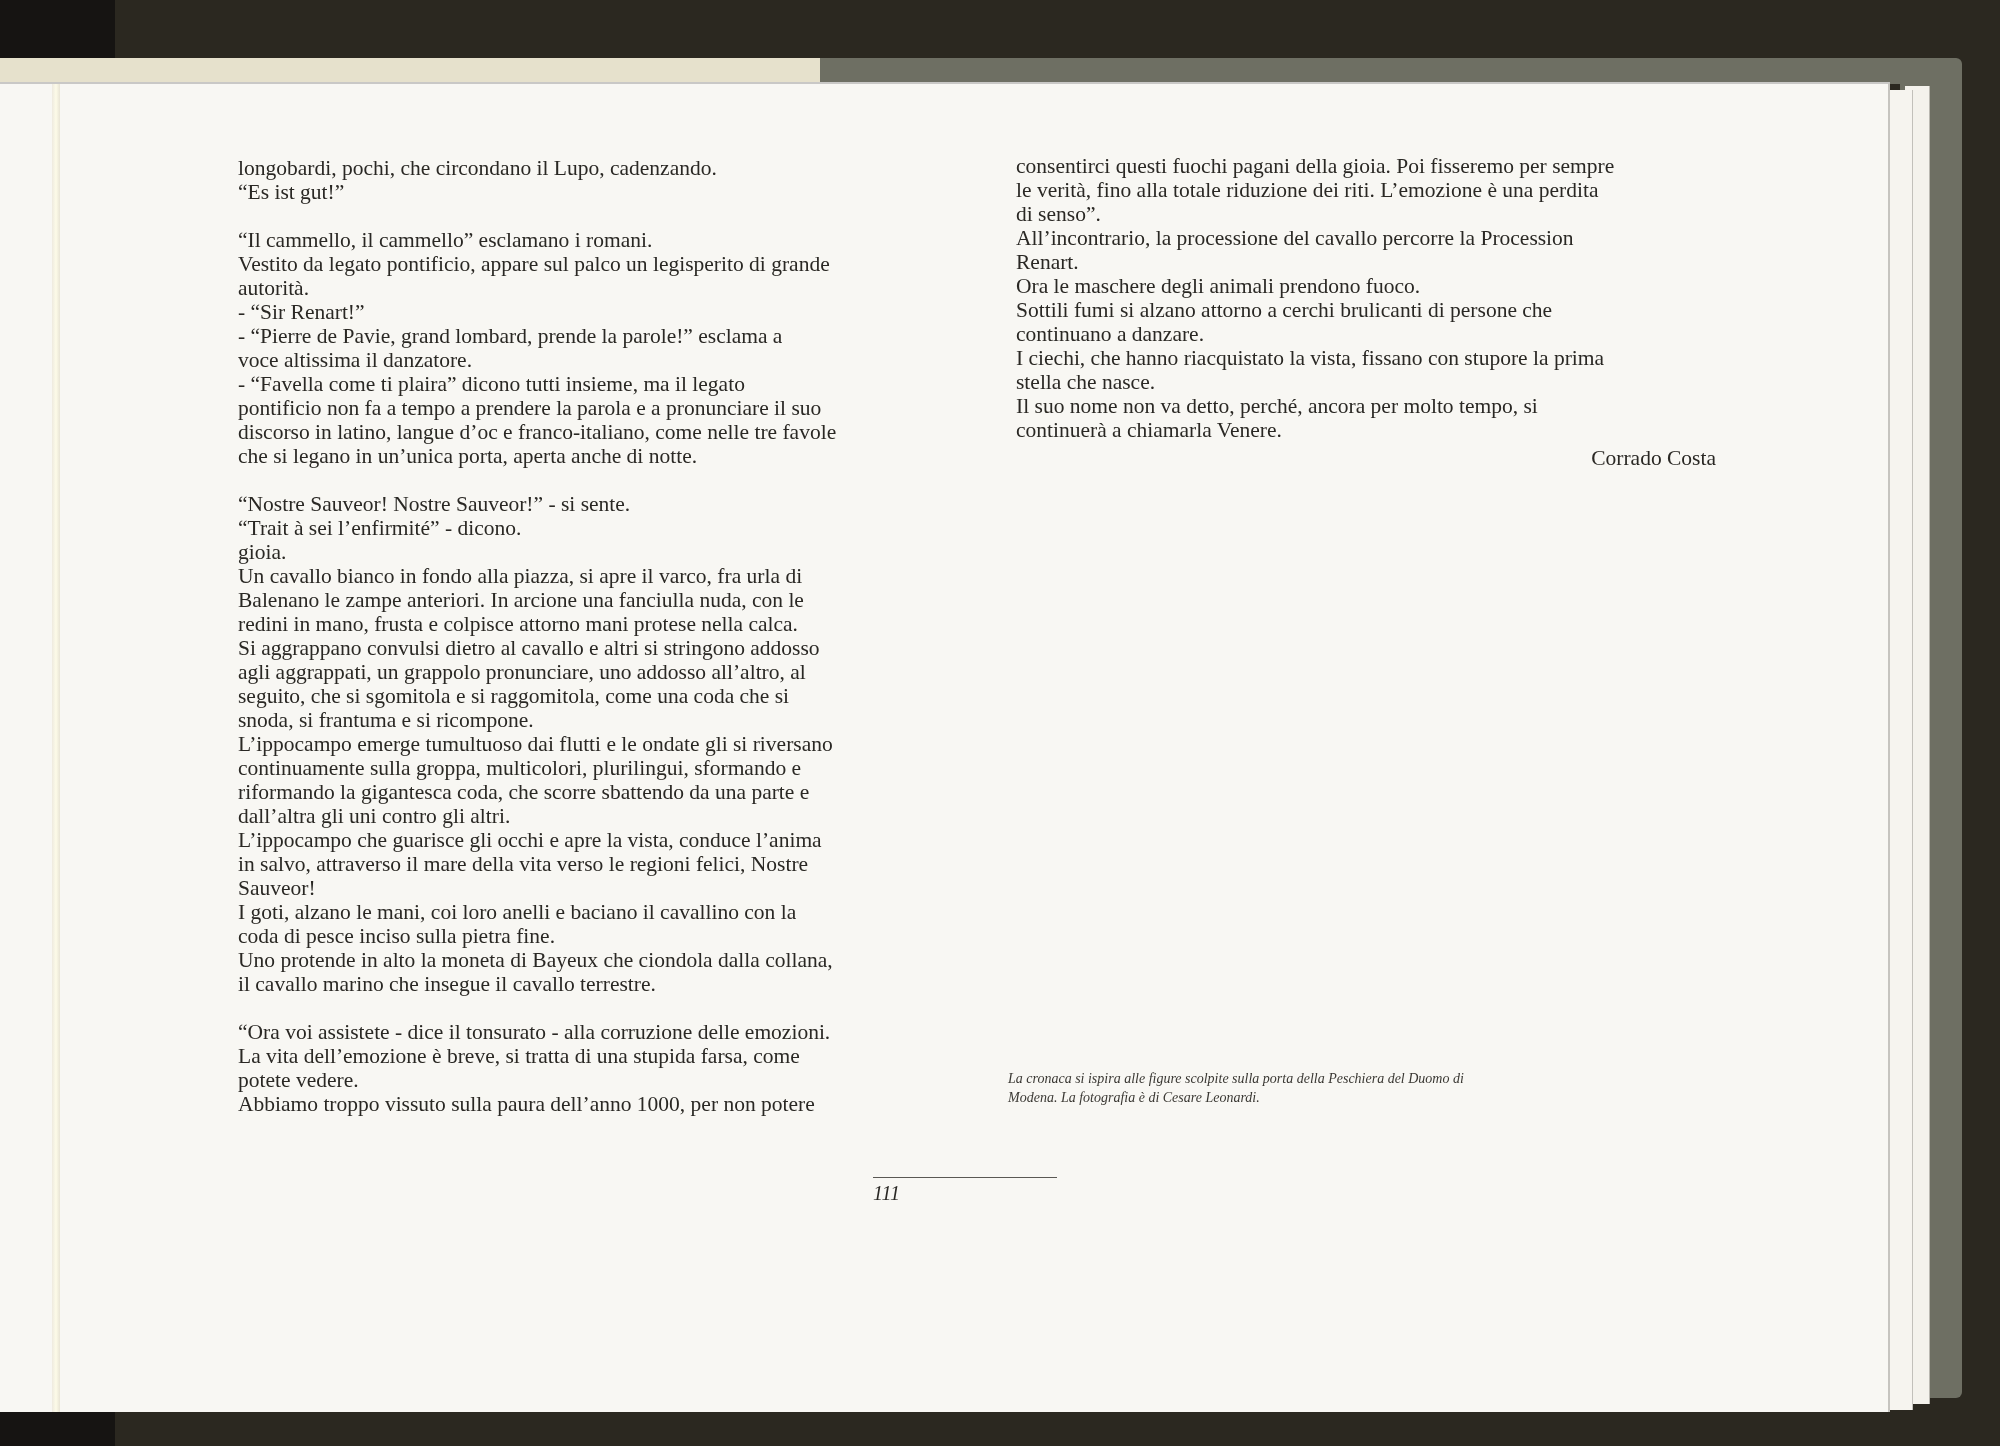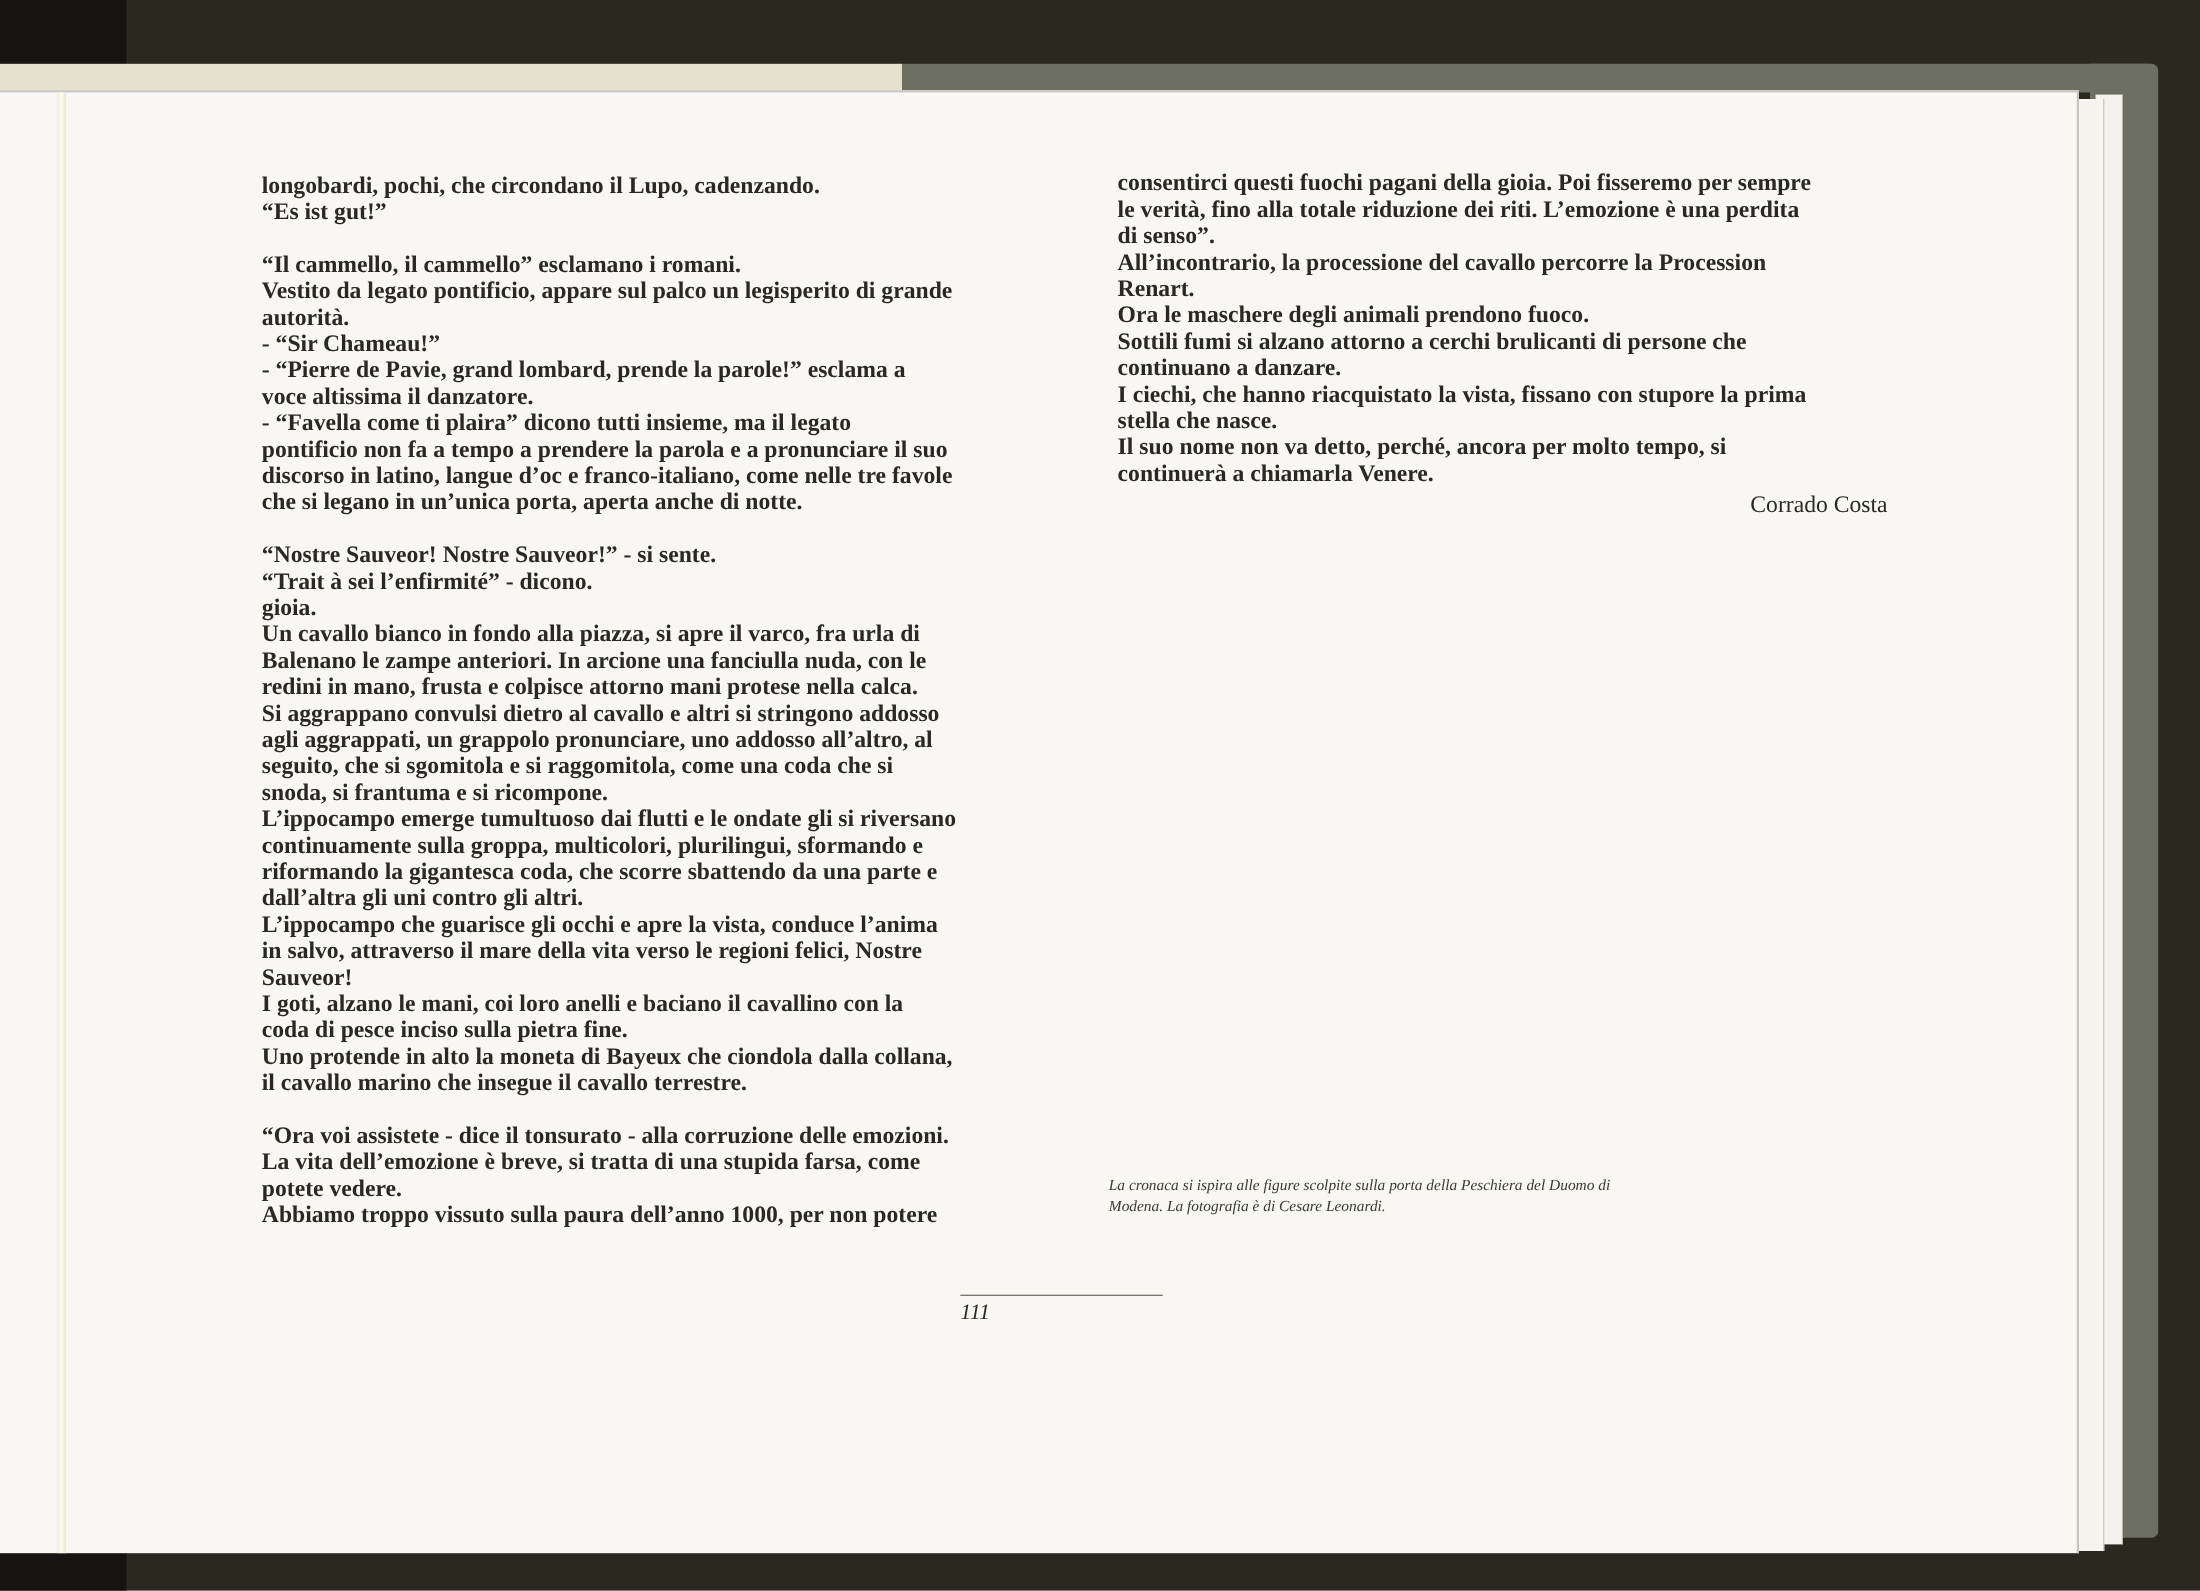--- a/index.html
+++ b/index.html
@@ -16,21 +16,21 @@
   .stack2 { position:absolute; left:1890px; top:90px; width:22px; height:1320px; background:#f6f4ef; border-right:1px solid #c2c0ba; }
   .page {
     position:absolute; left:0; top:82px; width:1888px; height:1328px;
     background:#f8f7f3;
     border-top:2px solid #c9c8c6; border-right:2px solid #c6c4bf;
   }
   .spine { position:absolute; left:52px; top:0; width:8px; height:100%;
     background:linear-gradient(90deg,#eeeadf,#fdfbe8,#e8e4d5); }
   .col { position:absolute; font-size:21.5px; line-height:24px; color:#2a2824; }
   .col p { margin:0 0 24px 0; }
-  .col .ln { display:block; white-space:nowrap;font-weight:bold; }
+  .col .ln { display:block; white-space:nowrap; }
   .left-col { left:238px; top:156px; width:700px; }
   .right-col { left:1016px; top:154px; width:700px; }
   .signature { display:block; text-align:right; margin-top:4px; width:700px; }
   .caption { position:absolute; left:1008px; top:1069px; width:680px; font-size:14px; line-height:19px; font-style:italic; color:#3a3833; }
   .caption .ln { display:block; white-space:nowrap; }
   .folio-rule { position:absolute; left:873px; top:1177px; width:184px; height:0; border-top:1.5px solid #5a5853; }
   .folio { position:absolute; left:873px; top:1182px; width:184px; font-style:italic; font-size:20px; color:#2a2824; }
 </style>
 </head>
 <body>
@@ -48,21 +48,21 @@
 
 <div class="col left-col" id="left-col">
     <p>
       <span class="ln">longobardi, pochi, che circondano il Lupo, cadenzando.</span>
       <span class="ln">“Es ist gut!”</span>
     </p>
     <p>
       <span class="ln">“Il cammello, il cammello” esclamano i romani.</span>
       <span class="ln">Vestito da legato pontificio, appare sul palco un legisperito di grande</span>
       <span class="ln">autorità.</span>
-      <span class="ln">- “Sir Chameau!”</span>
+      <span class="ln">- “Sir Renart!”</span>
       <span class="ln">- “Pierre de Pavie, grand lombard, prende la parole!” esclama a</span>
       <span class="ln">voce altissima il danzatore.</span>
       <span class="ln">- “Favella come ti plaira” dicono tutti insieme, ma il legato</span>
       <span class="ln">pontificio non fa a tempo a prendere la parola e a pronunciare il suo</span>
       <span class="ln">discorso in latino, langue d’oc e franco-italiano, come nelle tre favole</span>
       <span class="ln">che si legano in un’unica porta, aperta anche di notte.</span>
     </p>
     <p>
       <span class="ln">“Nostre Sauveor! Nostre Sauveor!” - si sente.</span>
       <span class="ln">“Trait à sei l’enfirmité” - dicono.</span>

